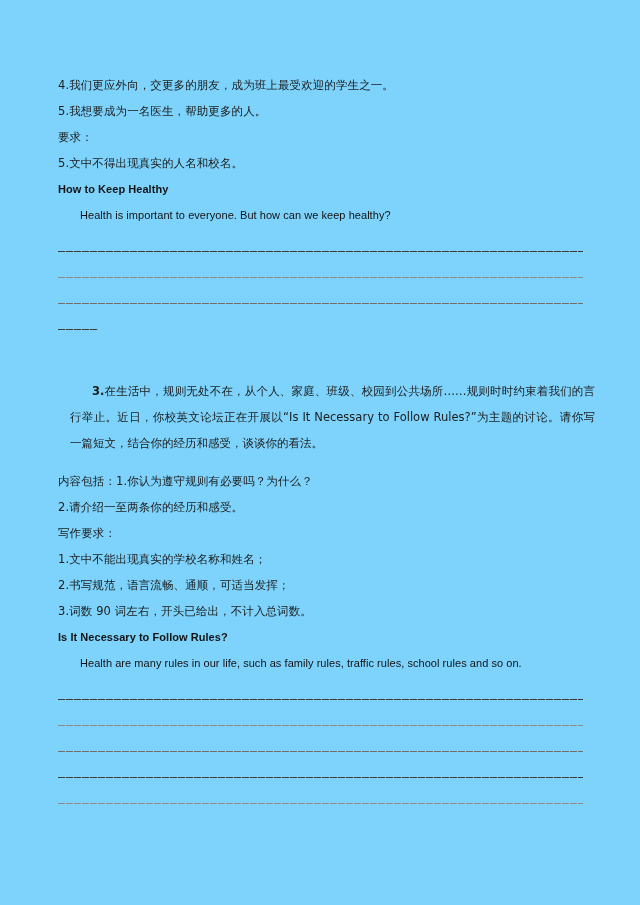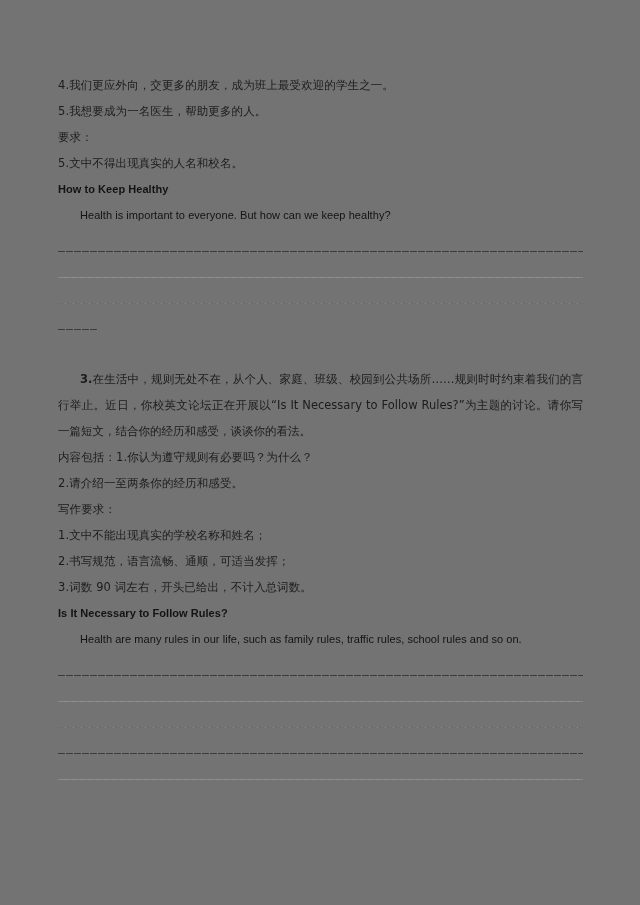--- a/index.html
+++ b/index.html
@@ -15,21 +15,21 @@
     -webkit-font-smoothing: antialiased;
   }
 
   .page {
     position: relative;
     width: 640px;
     height: 905px;
     box-sizing: border-box;
     padding: 0;
     overflow: hidden;
-    background: #737373;
+    background: #7dd3fc;
   }
 
   .content {
     position: absolute;
     left: 58px;
     top: 72px;
     width: 525px;
   }
 
   
@@ -49,21 +49,21 @@
 
   
   .para {
     font-family: "DejaVu Sans", "Liberation Sans", sans-serif;
     font-size: 11.5px;
     line-height: 26px;
     text-align: justify;
     text-justify: inter-character;
     text-align-last: left;
     width: 525px;
-    margin: 0;
+    margin: 12px;
     color: #1c1c1c;
   }
   .para .lead {
     font-weight: bold;
     padding-left: 22px;
   }
 
   
   .essay-title {
     font-size: 11px;

